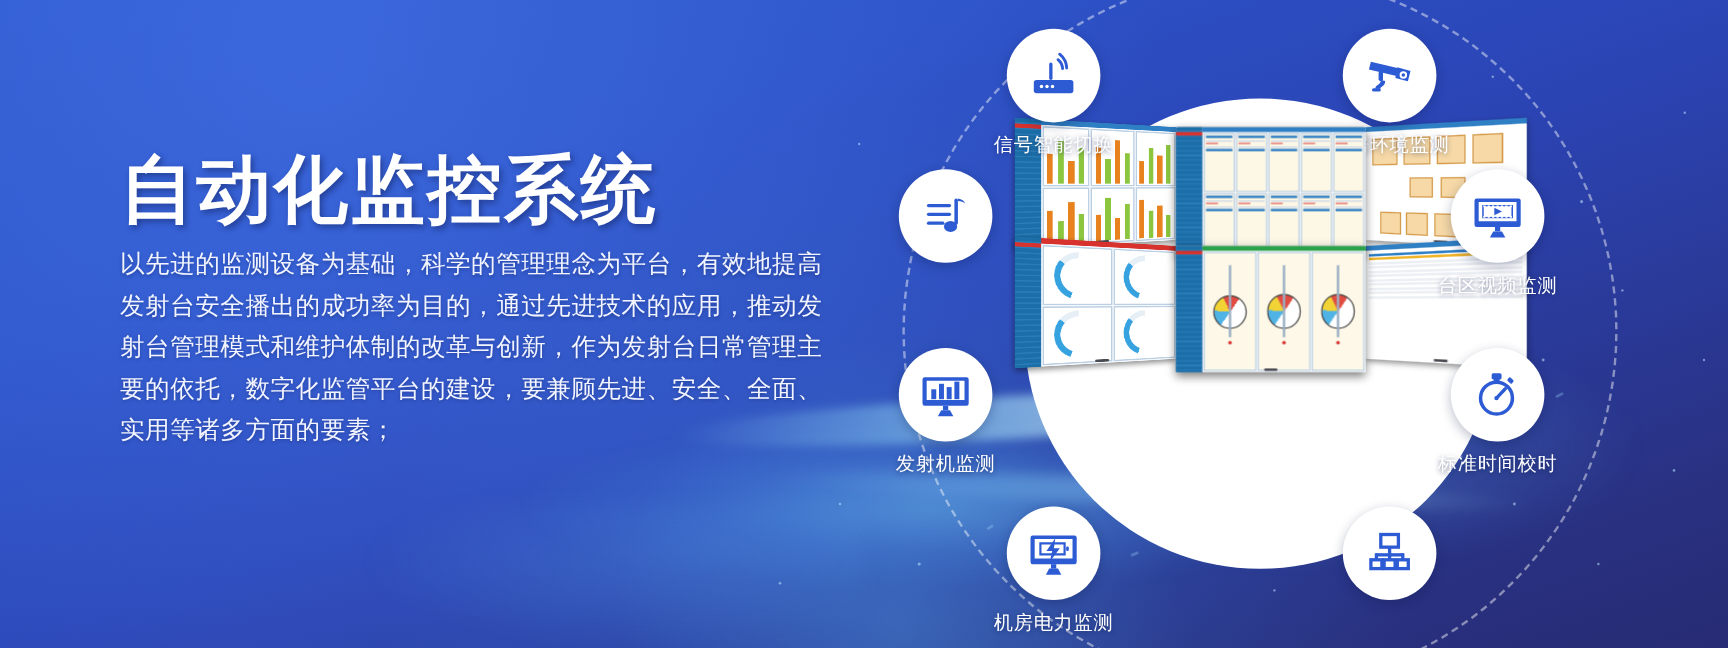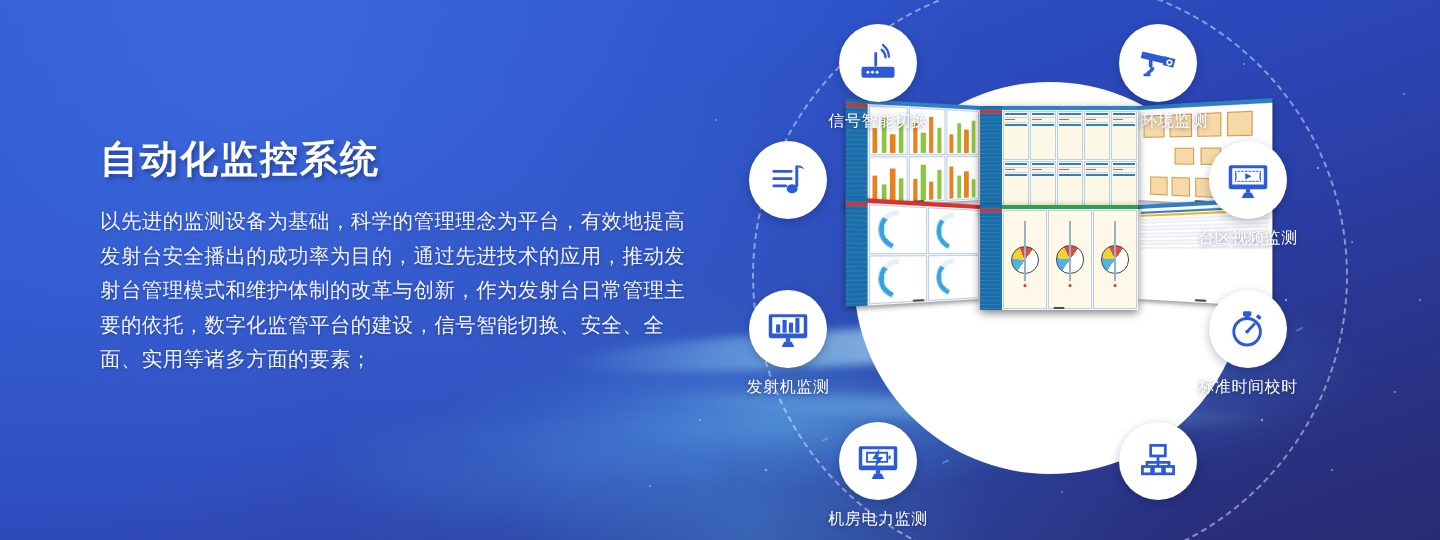--- a/index.html
+++ b/index.html
@@ -40,21 +40,21 @@
   .wave-e{
     left:300px;top:420px;width:420px;height:120px;
     background:radial-gradient(ellipse at 60% 40%, rgba(100,185,255,0.18) 0%, rgba(0,0,0,0) 70%);
     filter:blur(8px);
   }
   .sparkles{position:absolute;inset:0;pointer-events:none;opacity:.55;}
 
   
   .left-text{position:absolute;left:100px;top:130px;width:600px;}
   .headline{
-    font-size:38px;font-weight:700;color:#ffffff;letter-spacing:2px;
+    font-size:62px;font-weight:700;color:#ffffff;letter-spacing:2px;
     line-height:58px;margin:0 0 16px 0;
     text-shadow:2px 3px 5px rgba(12,20,70,0.45);
     white-space:nowrap;
   }
   .paragraph{
     font-size:20.5px;color:#f2f5ff;line-height:34.5px;margin:0;
     letter-spacing:.4px;text-shadow:0 1px 3px rgba(12,20,70,0.35);
     width:600px;
   }
 
@@ -199,21 +199,21 @@
       <rect x="1150" y="432" width="6" height="2" rx="1" transform="rotate(-34 1150 432)"></rect>
       <rect x="1048" y="404" width="8" height="2" rx="1" transform="rotate(-12 1048 404)"></rect>
       <rect x="942" y="462" width="7" height="2" rx="1" transform="rotate(-22 942 462)"></rect>
       <rect x="822" y="440" width="6" height="2" rx="1" transform="rotate(-30 822 440)"></rect>
       <rect x="1262" y="238" width="6" height="2" rx="1" transform="rotate(-40 1262 238)"></rect>
     </g>
   </svg>
 
   <div class="left-text">
     <h1 class="headline">自动化监控系统</h1>
-    <p class="paragraph">以先进的监测设备为基础，科学的管理理念为平台，有效地提高发射台安全播出的成功率为目的，通过先进技术的应用，推动发射台管理模式和维护体制的改革与创新，作为发射台日常管理主要的依托，数字化监管平台的建设，信号智能切换、安全、全面、实用等诸多方面的要素；</p>
+    <p class="paragraph">以先进的监测设备为基础，科学的管理理念为平台，有效地提高发射台安全播出的成功率为目的，通过先进技术的应用，推动发射台管理模式和维护体制的改革与创新，作为发射台日常管理主要的依托，数字化监管平台的建设，要兼顾先进、安全、全面、实用等诸多方面的要素；</p>
   </div>
 
   <div class="cluster">
 
     <div class="dashed-ring"></div>
     <div class="white-disc"></div>
 
     <div class="wall">
 
       <div class="wall-row row-top">

